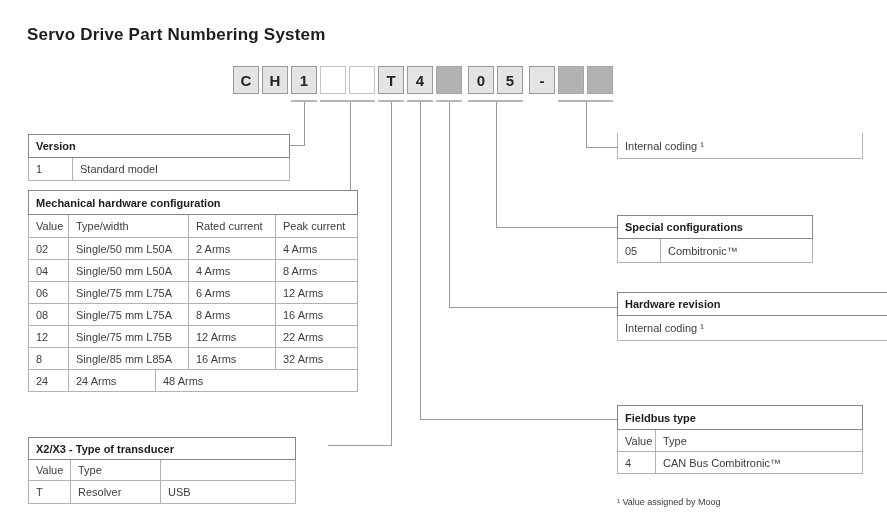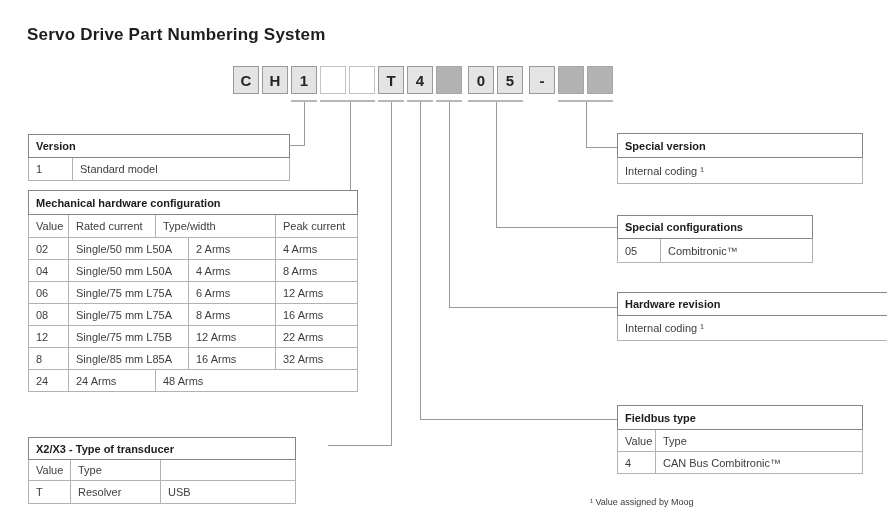--- a/index.html
+++ b/index.html
@@ -35,21 +35,21 @@
   .tbl-row {
     box-sizing:border-box; display:flex;
     border-left:1px solid #b2b2b2; border-right:1px solid #b2b2b2; border-bottom:1px solid #b2b2b2;
     background:#ffffff;
   }
   .cell {
     box-sizing:border-box; display:flex; align-items:center; padding:0 7px;
     border-right:1px solid #b2b2b2; white-space:nowrap; overflow:hidden; color:#3d3d3d;
   }
   .cell.last { border-right:none; flex:1; }
-  .footnote { position:absolute; left:590px; top:497px; font-size:9px; color:#3a3a3a;text-align:right; }
+  .footnote { position:absolute; left:617px; top:497px; font-size:9px; color:#3a3a3a;text-align:right; }
 </style>
 </head>
 <body>
 
 <div class="canvas">
 
   <h1 class="page-title">Servo Drive Part Numbering System</h1>
 
   <div class="pn-box pn-coded" style="left:233px">C</div>
   <div class="pn-box pn-coded" style="left:262px">H</div>
@@ -98,22 +98,22 @@
     <div class="tbl-row" style="height:23px">
       <div class="cell" style="width:44px">1</div>
       <div class="cell last">Standard model</div>
     </div>
   </div>
 
   <div class="tbl" style="left:28px;top:190px;width:330px">
     <div class="tbl-title" style="height:25px">Mechanical hardware configuration</div>
     <div class="tbl-row" style="height:23px">
       <div class="cell" style="width:40px">Value</div>
+      <div class="cell" style="width:120px">Type/width</div>
       <div class="cell" style="width:87px">Rated current</div>
-      <div class="cell" style="width:120px">Type/width</div>
       <div class="cell last">Peak current</div>
     </div>
     <div class="tbl-row" style="height:22px">
       <div class="cell" style="width:40px">02</div>
       <div class="cell" style="width:120px">Single/50 mm L50A</div>
       <div class="cell" style="width:87px">2 Arms</div>
       <div class="cell last">4 Arms</div>
     </div>
     <div class="tbl-row" style="height:22px">
       <div class="cell" style="width:40px">04</div>
@@ -160,21 +160,20 @@
       <div class="cell last"></div>
     </div>
     <div class="tbl-row" style="height:23px">
       <div class="cell" style="width:42px">T</div>
       <div class="cell" style="width:90px">Resolver</div>
       <div class="cell last">USB</div>
     </div>
   </div>
 
   <div class="tbl" style="left:617px;top:133px;width:246px">
-    <div class="tbl-title" style="height:25px">Special version</div>
     <div class="tbl-row" style="height:26px">
       <div class="cell last">Internal coding ¹</div>
     </div>
   </div>
 
   <div class="tbl" style="left:617px;top:215px;width:196px">
     <div class="tbl-title" style="height:24px">Special configurations</div>
     <div class="tbl-row" style="height:24px">
       <div class="cell" style="width:43px">05</div>
       <div class="cell last">Combitronic™</div>

